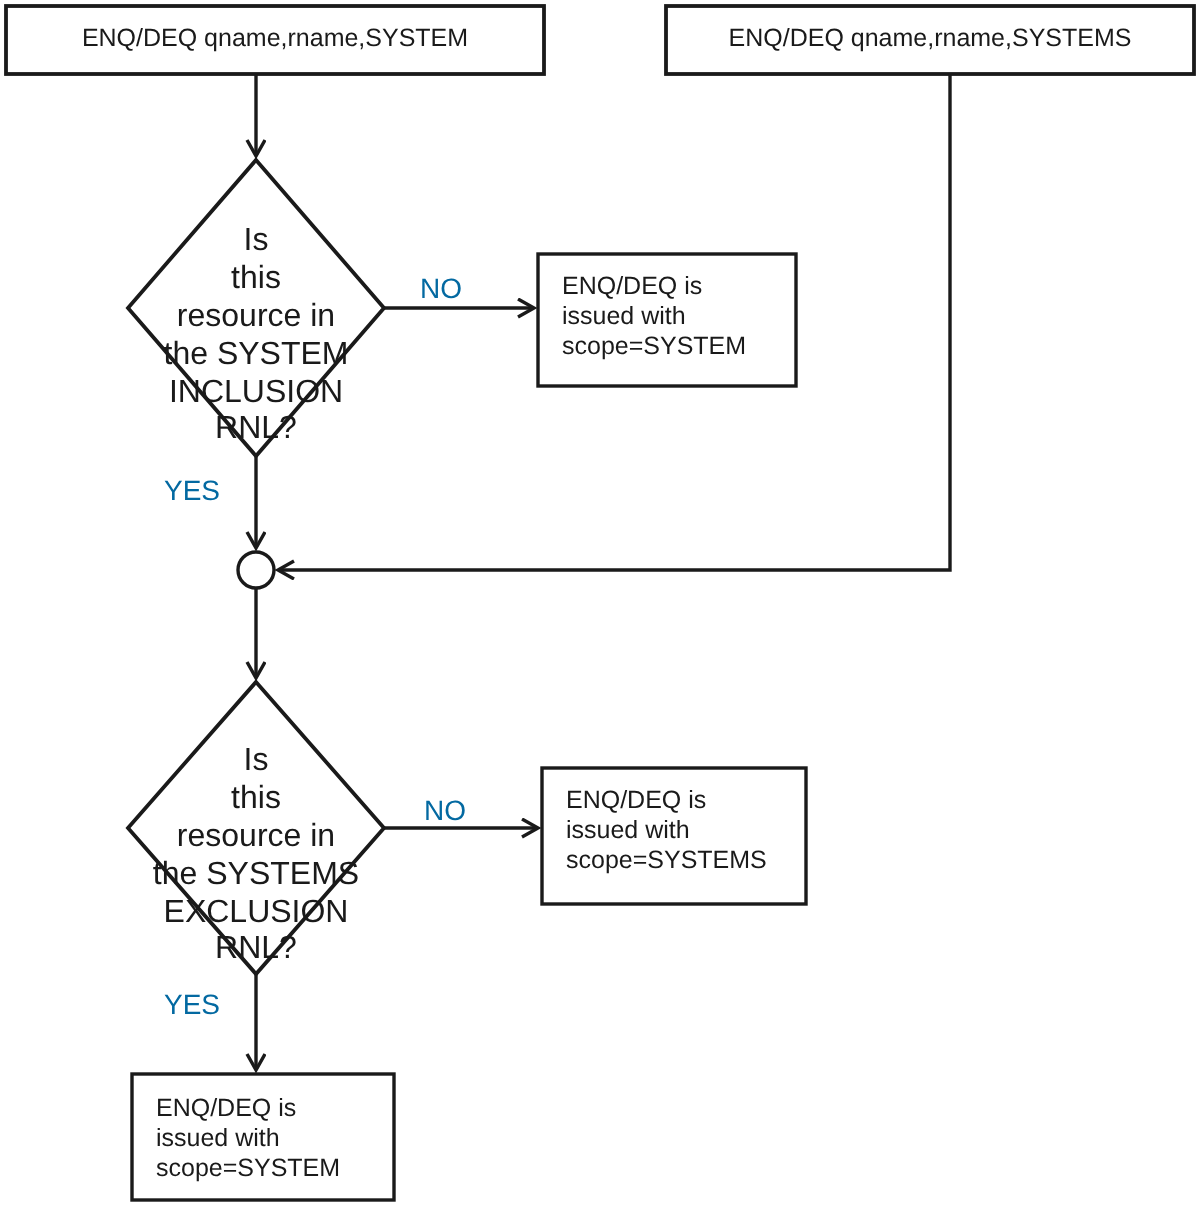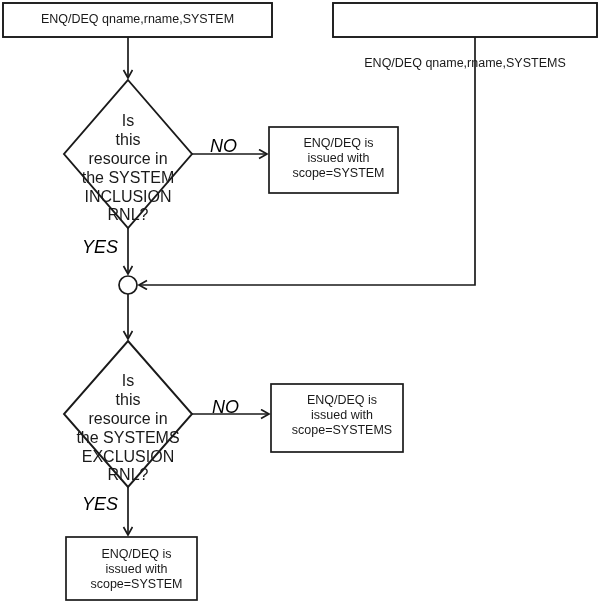--- a/index.html
+++ b/index.html
@@ -35,36 +35,35 @@
     color: #1a1a1a;
     line-height: 1.18;
     white-space: pre-line;
   }
   
   .box-text {
     font-size: 12.5px;
     text-align: center;
   }
   .box-text.left-align {
-    text-align: center;
+    text-align: left;
   }
   
   .diamond-text {
     font-size: 16px;
     text-align: center;
   }
   
   .edge-label {
     position: absolute;
-    font-size: 18px;
+    font-size: 14px;
     font-family: "Liberation Sans", sans-serif;
-    color: #000000;
+    color: #0369a1;
     pointer-events: none;
     white-space: nowrap;
-    font-style: italic;
   }
 </style>
 </head>
 <body>
 
 <div id="flowchart-root">
 
   <svg id="flow-svg" viewBox="0 0 600 603" xmlns="http://www.w3.org/2000/svg">
     <defs>
       <marker id="arrow-open" markerWidth="12" markerHeight="12" refX="9" refY="5" orient="auto" markerUnits="userSpaceOnUse">
@@ -98,21 +97,21 @@
 
     <line x1="128" y1="294" x2="128" y2="339" stroke="#1a1a1a" stroke-width="1.7" marker-end="url(#arrow-open)"></line>
 
     <line x1="192" y1="414" x2="269" y2="414" stroke="#1a1a1a" stroke-width="1.7" marker-end="url(#arrow-open)"></line>
 
     <line x1="128" y1="487" x2="128" y2="535" stroke="#1a1a1a" stroke-width="1.7" marker-end="url(#arrow-open)"></line>
   </svg>
 
   <div class="node-text box-text" style="left:3px; top:12px; width:269px;">ENQ/DEQ qname,rname,SYSTEM</div>
 
-  <div class="node-text box-text" style="left:333px; top:12px; width:264px;margin-top:44px;">ENQ/DEQ qname,rname,SYSTEMS</div>
+  <div class="node-text box-text" style="left:333px; top:12px; width:264px;">ENQ/DEQ qname,rname,SYSTEMS</div>
 
   <div class="node-text diamond-text" style="left:64px; top:112px; width:128px;">Is
 this
 resource in
 the SYSTEM
 INCLUSION
 RNL?</div>
 
   <div class="node-text box-text left-align" style="left:281px; top:136px; width:115px;">ENQ/DEQ is
 issued with

